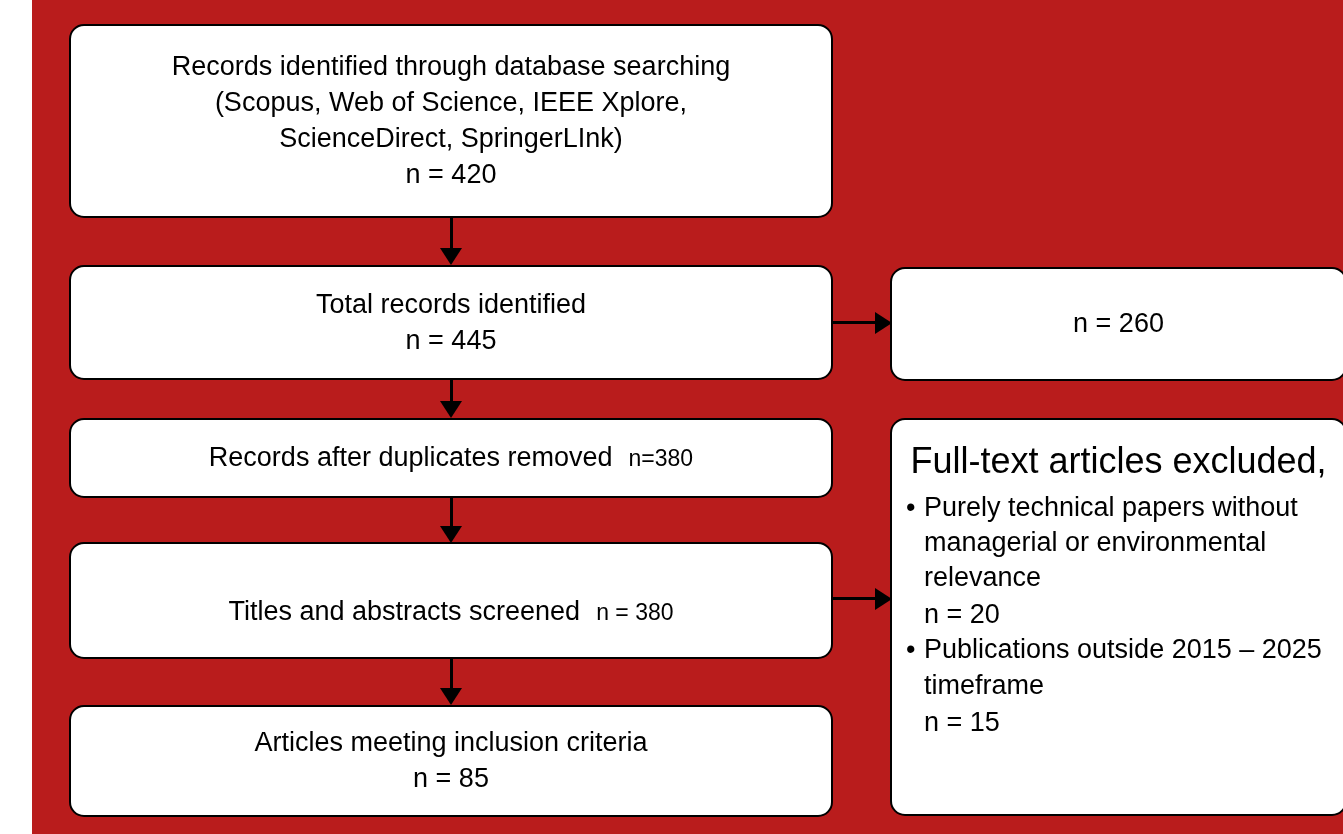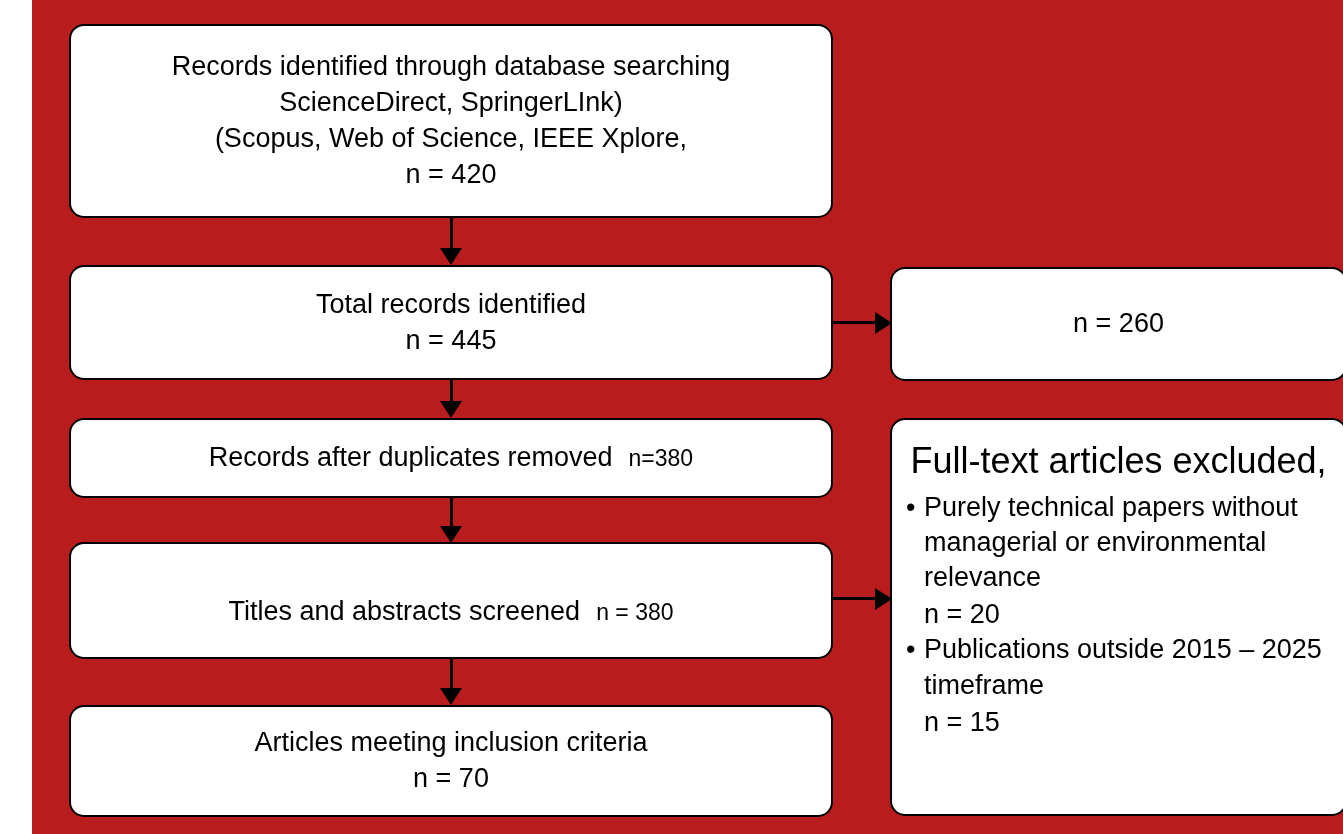--- a/index.html
+++ b/index.html
@@ -148,22 +148,22 @@
   #conn6-line  { left: 801px; top: 597px; width: 45px; }
   #conn6-head  { left: 843px; top: 588px; }
 </style>
 </head>
 <body>
 
 <div id="diagram">
 
   <div class="box" id="box-identified">
     <div class="line">Records identified through database searching</div>
+    <div class="line">(Scopus, Web of Science, IEEE Xplore,</div>
     <div class="line">ScienceDirect, SpringerLInk)</div>
-    <div class="line">(Scopus, Web of Science, IEEE Xplore,</div>
     <div class="line">n = 420</div>
   </div>
 
   <div class="box" id="box-total">
     <div class="line bold">Total records identified</div>
     <div class="line">n = 445</div>
   </div>
 
   <div class="box" id="box-duplicates">
     <div class="inline-row">
@@ -174,21 +174,21 @@
 
   <div class="box top-aligned" id="box-screened">
     <div class="inline-row">
       <span class="line bold">Titles and abstracts screened</span>
       <span class="n-small">n = 380</span>
     </div>
   </div>
 
   <div class="box" id="box-included">
     <div class="line">Articles meeting inclusion criteria</div>
-    <div class="line">n = 70</div>
+    <div class="line">n = 85</div>
   </div>
 
   <div class="box" id="box-excluded">
     <div class="line">n = 260</div>
   </div>
 
   <div class="box" id="box-fulltext">
     <div class="ft-head">
       <div>Full-text articles excluded,</div>
     </div>

